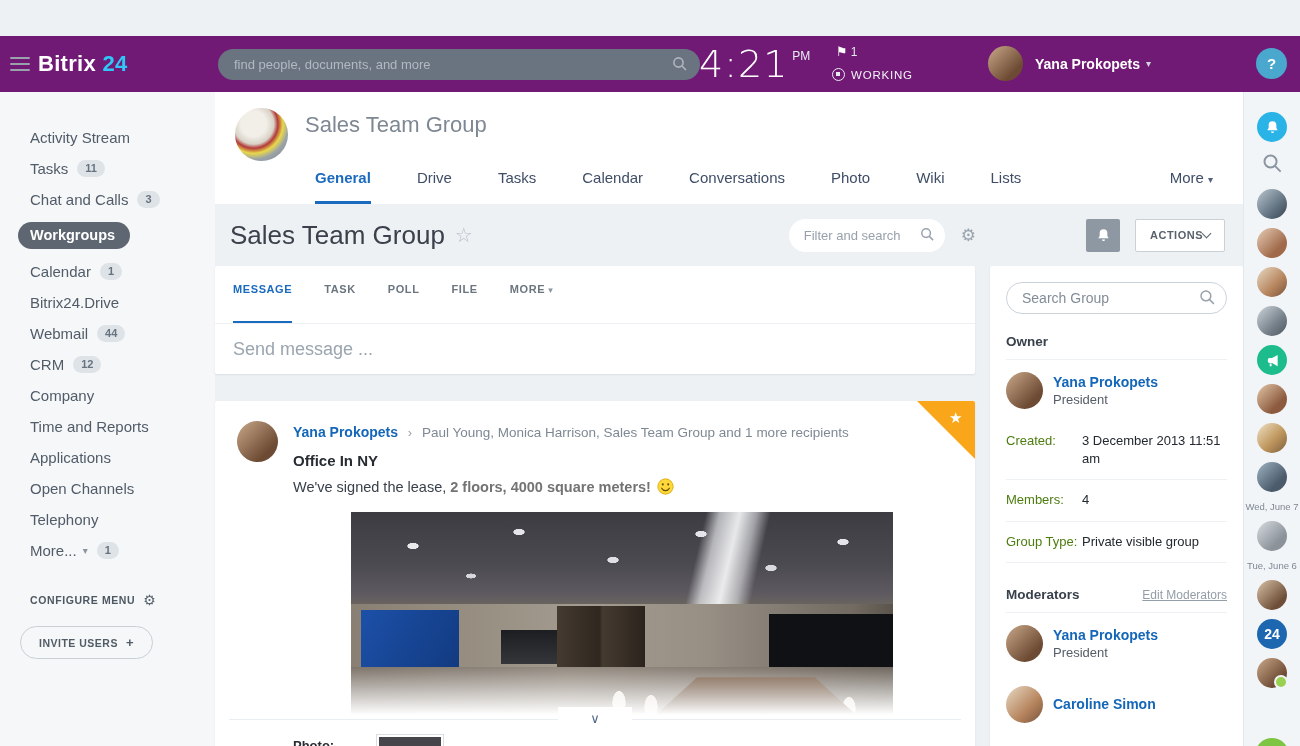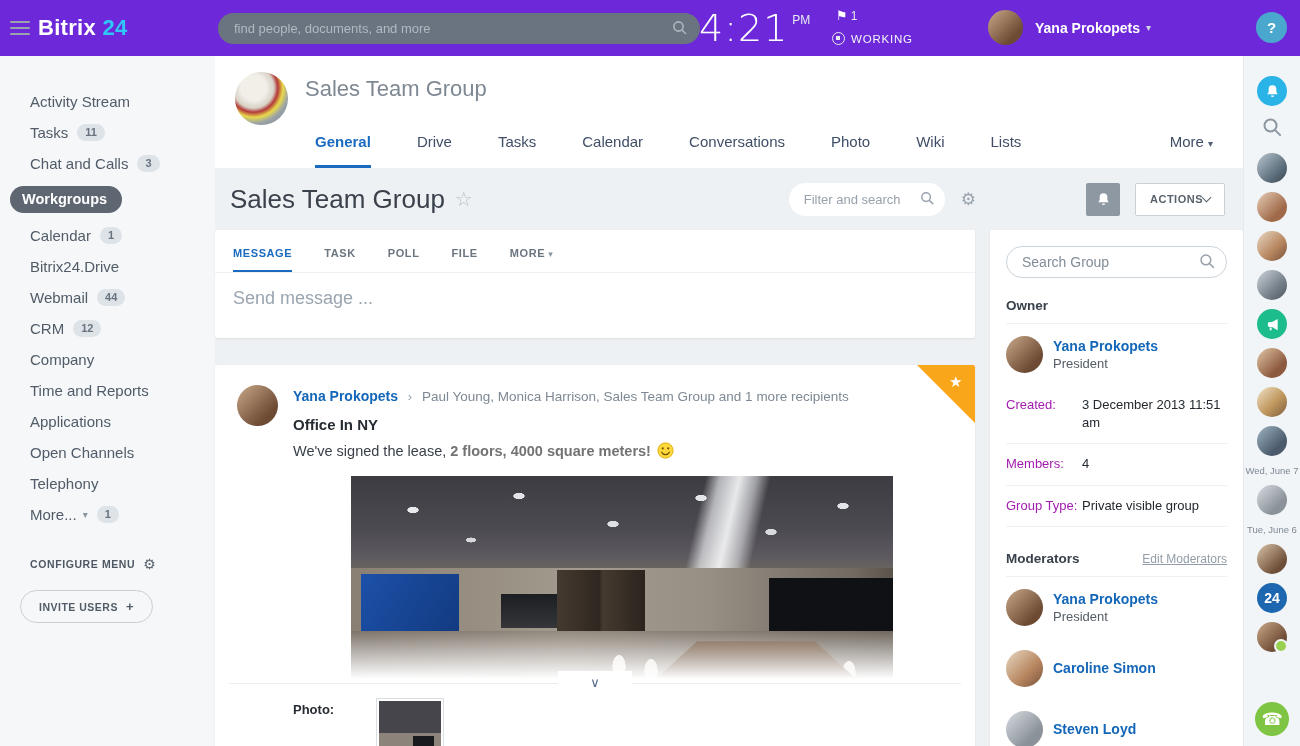--- a/index.html
+++ b/index.html
@@ -1,20 +1,20 @@
 <!DOCTYPE html>
 <html><head>
 <meta charset="utf-8">
 <style>
   * { margin:0; padding:0; box-sizing:border-box; }
   html,body { width:1300px; height:746px; overflow:hidden;
     font-family:"Liberation Sans","DejaVu Sans",sans-serif; background:#edf1f4; }
 
   
-  .topbar { position:relative; height:56px; background:#6d28d9; display:flex; align-items:center; }
+  .topbar { position:relative; height:56px; background:#701a75; display:flex; align-items:center;margin-top:36px; }
   .burger { width:20px; margin-left:10px; cursor:pointer; }
   .burger i { display:block; height:2px; background:#9aa2ac; margin:4px 0; border-radius:1px; }
   .logo { margin-left:8px; font-size:22px; font-weight:bold; color:#fff; letter-spacing:.3px; }
   .logo .accent { color:#2fc7f7; }
   .tb-search { position:absolute; left:218px; top:13px; width:482px; height:31px; }
   .tb-search input { width:100%; height:100%; border:none; outline:none; border-radius:16px;
     background:#6a7380; color:#e7ebef; font-size:13px; padding:0 36px 0 16px; }
   .tb-search input::placeholder { color:#b2b9c1; }
   .tb-search svg { position:absolute; right:12px; top:7px; }
   .clock { position:absolute; left:699px; top:6px; color:#fff; display:flex; }
@@ -36,21 +36,21 @@
   
   .app { display:flex; height:690px; }
   .sidebar { width:215px; background:#f5f7f9; padding-top:30px; flex:none; }
   .main { flex:1; min-width:0; }
   .rail { width:57px; flex:none; background:#f2f5f8; border-left:1px solid #e4e9ed;
     display:flex; flex-direction:column; align-items:center; padding-top:20px; gap:9px; }
 
   
   .nav-item { display:flex; align-items:center; padding:7px 10px 7px 30px; font-size:15px; color:#515c68; cursor:pointer; }
   .nav-item .lbl { white-space:nowrap; }
-  .nav-item.active { padding-left:10px; }
+  .nav-item.active { padding-left:18px; }
   .nav-item.active .lbl { background:#5d6671; color:#fff; border-radius:16px; padding:5px 15px 6px 12px; font-weight:bold; font-size:14.5px; }
   .badge { margin-left:9px; background:#dee3e8; color:#67737f; font-size:11px; font-weight:bold;
     border-radius:10px; padding:2px 8px 3px; }
   .nav-caret { font-size:10px; color:#8a949e; margin-left:6px; }
   .cfg { display:flex; align-items:center; margin:26px 0 0 30px; font-size:10.5px; font-weight:bold;
     letter-spacing:.6px; color:#4e5862; cursor:pointer; }
   .cfg .gear { font-size:14px; margin-left:8px; color:#5a646e; }
   .invite { display:inline-flex; align-items:center; margin:18px 0 0 20px; border:1px solid #c8d0d6;
     border-radius:17px; padding:8px 18px; font-size:10.5px; font-weight:bold; letter-spacing:.5px;
     color:#525c66; background:transparent; cursor:pointer; }
@@ -86,21 +86,21 @@
     transform:rotate(45deg); margin-top:-4px; }
 
   
   .content { display:flex; align-items:flex-start; padding:0 0 0 0; }
   .feed { width:760px; flex:none; margin-right:15px; }
   .card { background:#fff; border-radius:2px; box-shadow:0 1px 2px rgba(60,70,80,.10); }
 
   
   .composer { height:108px; }
   .ctabs { display:flex; gap:32px; padding:17px 18px 0; font-size:11px; font-weight:bold; letter-spacing:.6px; color:#6a7580; }
-  .ctab { padding-bottom:11px; cursor:pointer; }
+  .ctab { padding-bottom:26px; cursor:pointer; }
   .ctab.active { color:#1a6ac0; border-bottom:2px solid #1a6ac0; }
   .ctab .caret { font-size:9px; color:#8a949e; margin-left:3px; }
   .csep { border-top:1px solid #eef1f4; }
   .cinput { padding:15px 18px; }
   .cinput input { width:100%; border:none; outline:none; font-size:18px; color:#707a85; background:transparent; }
   .cinput input::placeholder { color:#9aa5af; }
 
   
   .post { position:relative; margin-top:27px; min-height:420px; overflow:hidden; padding-bottom:10px; }
   .ribbon { position:absolute; top:0; right:0; width:0; height:0;
@@ -175,21 +175,21 @@
   .dhead { display:flex; align-items:baseline; margin-top:20px; font-size:13.5px; font-weight:bold; color:#39414c; }
   .dhead .edit { margin-left:auto; font-size:12px; font-weight:normal; color:#939da7;
     text-decoration:underline; cursor:pointer; }
   .dline { border-top:1px solid #edf1f4; margin-top:10px; }
   .drow { display:flex; align-items:center; padding:12px 0; }
   .drow .dav { width:37px; height:37px; border-radius:50%; flex:none; }
   .drow .who { margin-left:10px; }
   .drow .who .nm { font-size:14px; font-weight:bold; color:#1467b8; cursor:pointer; }
   .drow .who .rl { font-size:13px; color:#555d66; margin-top:2px; }
   .dfield { display:flex; padding:11px 0; border-bottom:1px solid #edf1f4; font-size:13px; line-height:1.4; }
-  .dfield .fl { width:76px; flex:none; color:#a21caf; }
+  .dfield .fl { width:76px; flex:none; color:#4d7c0f; }
   .dfield .fv { color:#23292f; }
 
   
   .ricon { width:30px; height:30px; border-radius:50%; display:flex; align-items:center; justify-content:center; cursor:pointer; flex:none; }
   .r-bell { background:#29b3e6; }
   .r-mega { background:#1dbc8d; }
   .r-phone { background:#7fc544; width:34px; height:34px; color:#fff; font-size:17px; margin-top:auto; margin-bottom:10px; }
   .r-search { cursor:pointer; padding:2px 0; }
   .rav { width:30px; height:30px; border-radius:50%; cursor:pointer; position:relative; flex:none; }
   .rav.online:after { content:""; position:absolute; right:-1px; bottom:-1px; width:10px; height:10px;

